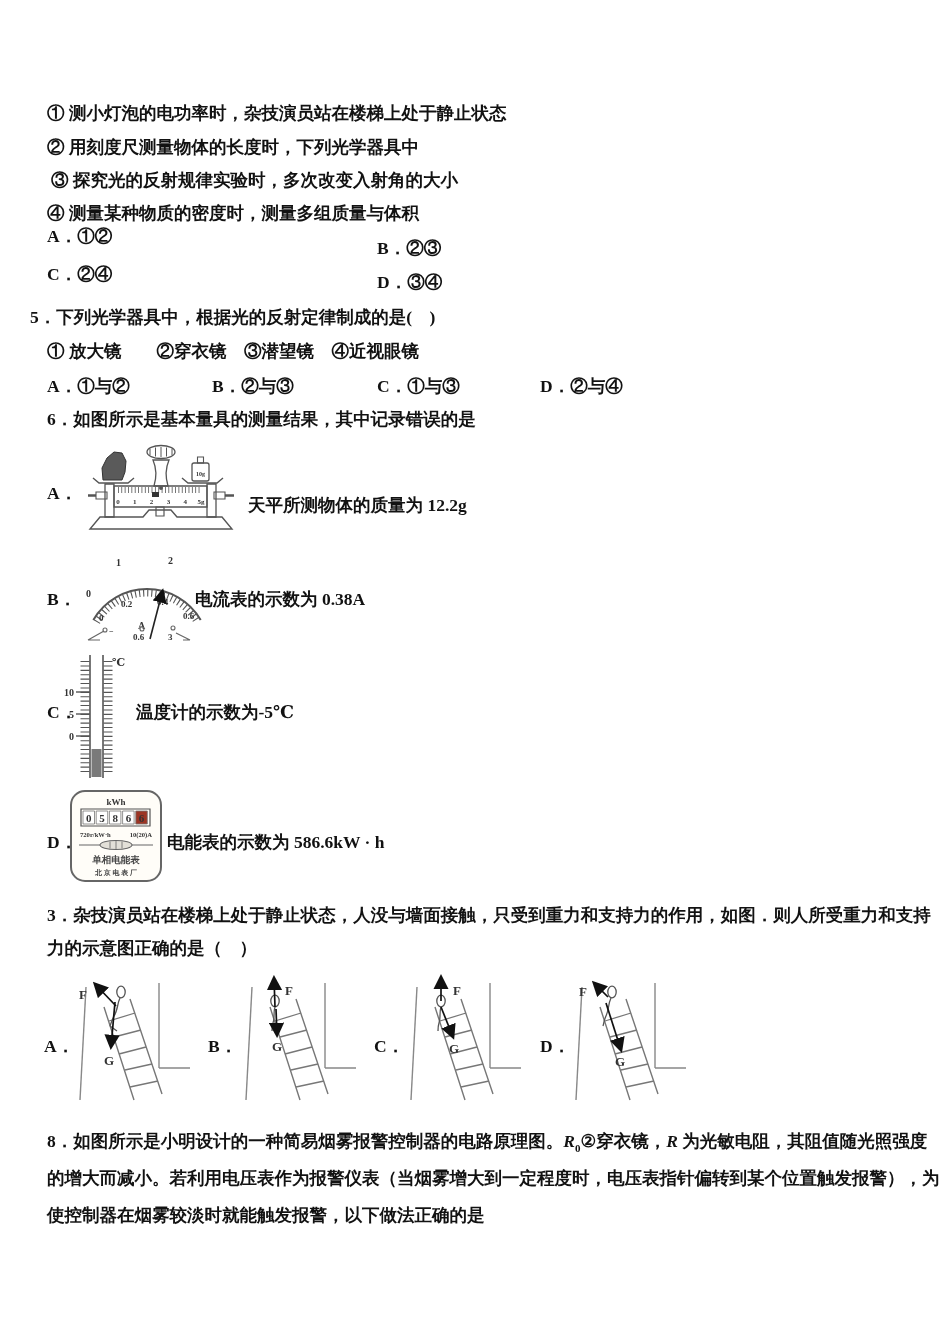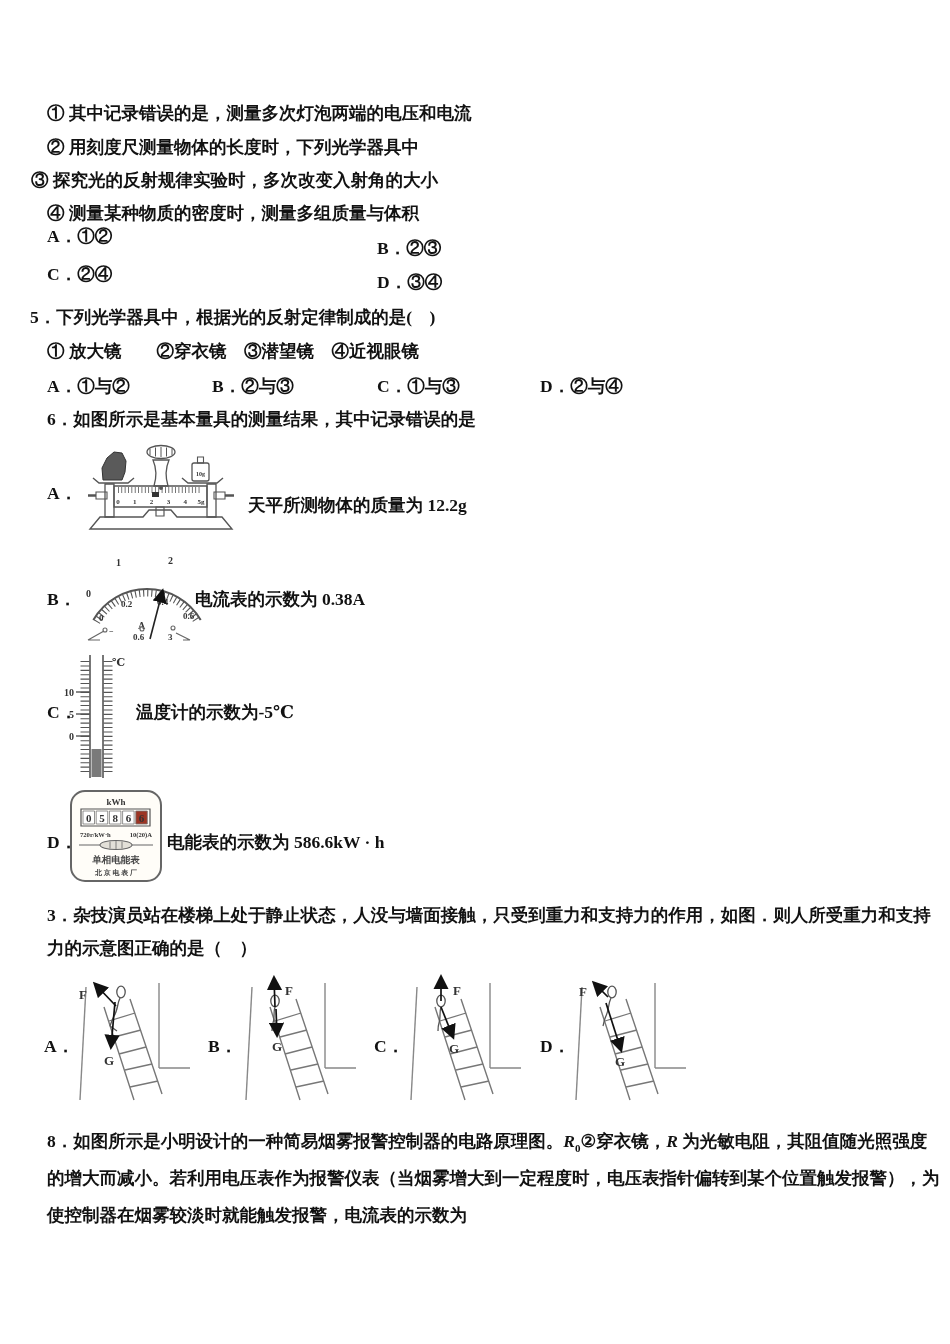--- a/index.html
+++ b/index.html
@@ -20,23 +20,23 @@
 <body>
 
 <svg width="0" height="0" style="position:absolute" aria-hidden="true">
   <defs>
     <marker id="ah" viewBox="0 0 10 10" refX="8" refY="5" markerWidth="9" markerHeight="9" orient="auto-start-reverse">
       <path d="M0,0 L10,5 L0,10 z" fill="#111"></path>
     </marker>
   </defs>
 </svg>
 
-<div class="t" style="left:47px;top:103px">① 其中记录错误的是，测量多次灯泡两端的电压和电流</div>
+<div class="t" style="left:47px;top:103px">① 测小灯泡的电功率时，杂技演员站在楼梯上处于静止状态</div>
 <div class="t" style="left:47px;top:137px">② 用刻度尺测量物体的长度时，下列光学器具中</div>
-<div class="t" style="left:31px;top:170px">③ 探究光的反射规律实验时，多次改变入射角的大小</div>
+<div class="t" style="left:51px;top:170px">③ 探究光的反射规律实验时，多次改变入射角的大小</div>
 <div class="t" style="left:47px;top:203px">④ 测量某种物质的密度时，测量多组质量与体积</div>
 <div class="t" style="left:47px;top:226px">A．①②</div>
 <div class="t" style="left:377px;top:238px">B．②③</div>
 <div class="t" style="left:47px;top:264px">C．②④</div>
 <div class="t" style="left:377px;top:272px">D．③④</div>
 
 <div class="t" style="left:30px;top:307px">5．下列光学器具中，根据光的反射定律制成的是(　)</div>
 <div class="t" style="left:47px;top:341px">① 放大镜　　②穿衣镜　③潜望镜　④近视眼镜</div>
 <div class="t" style="left:47px;top:376px">A．①与②</div>
 <div class="t" style="left:212px;top:376px">B．②与③</div>
@@ -205,13 +205,13 @@
   <ellipse cx="50" cy="21" rx="4.2" ry="5.8" fill="none" stroke="#555" stroke-width="1.3"></ellipse>
   <path d="M49,27 C46,33 47,39 44,45 C42,49 42,52 41,55" fill="none" stroke="#555" stroke-width="1.3"></path>
   <line x1="46" y1="26" x2="32" y2="12" stroke="#111" stroke-width="1.7" marker-end="url(#ah)"></line>
   <line x1="44" y1="32" x2="59" y2="79" stroke="#111" stroke-width="1.7" marker-end="url(#ah)"></line>
   <text x="17" y="25" font-size="13" font-weight="bold" fill="#111">F</text>
   <text x="53" y="95" font-size="13" font-weight="bold" fill="#111">G</text>
 </svg>
 
 <div class="t" style="left:47px;top:1131px"><span>8．如图所示是小明设计的一种简易烟雾报警控制器的电路原理图。</span><span class="var">R</span><sub class="var-sub">0</sub><span>②穿衣镜，</span><span class="var">R</span><span> 为光敏电阻，其阻值随光照强度</span></div>
 <div class="t" style="left:47px;top:1168px">的增大而减小。若利用电压表作为报警仪表（当烟雾增大到一定程度时，电压表指针偏转到某个位置触发报警），为</div>
-<div class="t" style="left:47px;top:1205px">使控制器在烟雾较淡时就能触发报警，电流表的示数为</div>
+<div class="t" style="left:47px;top:1205px">使控制器在烟雾较淡时就能触发报警，以下做法正确的是</div>
 
 </body></html>

